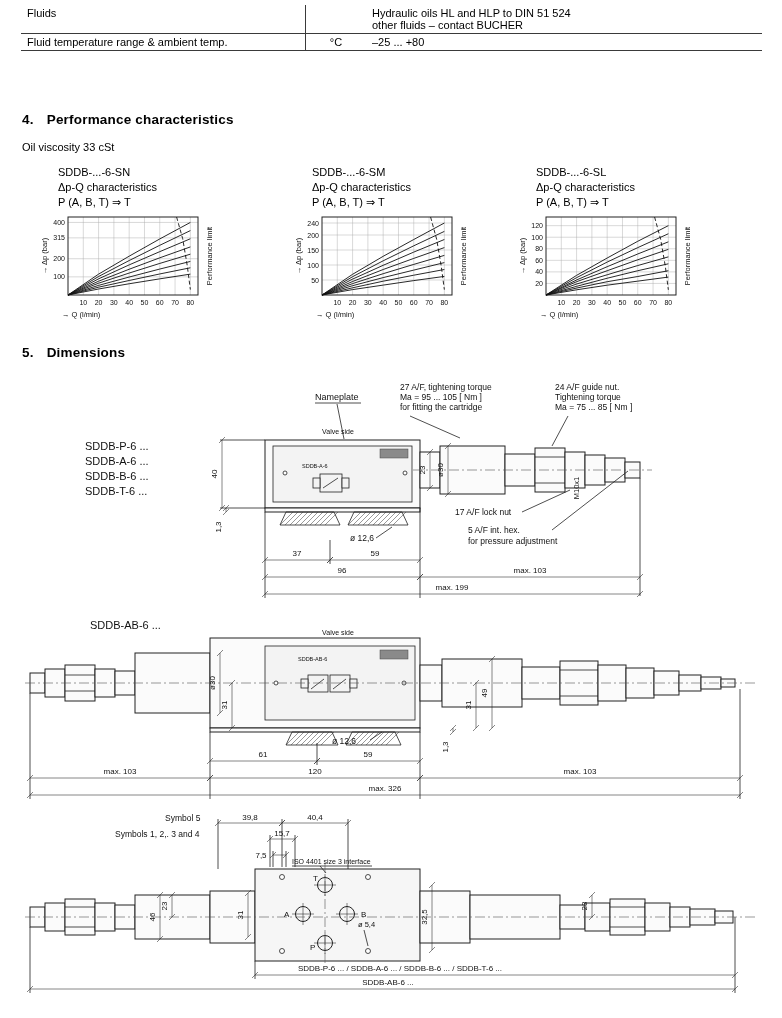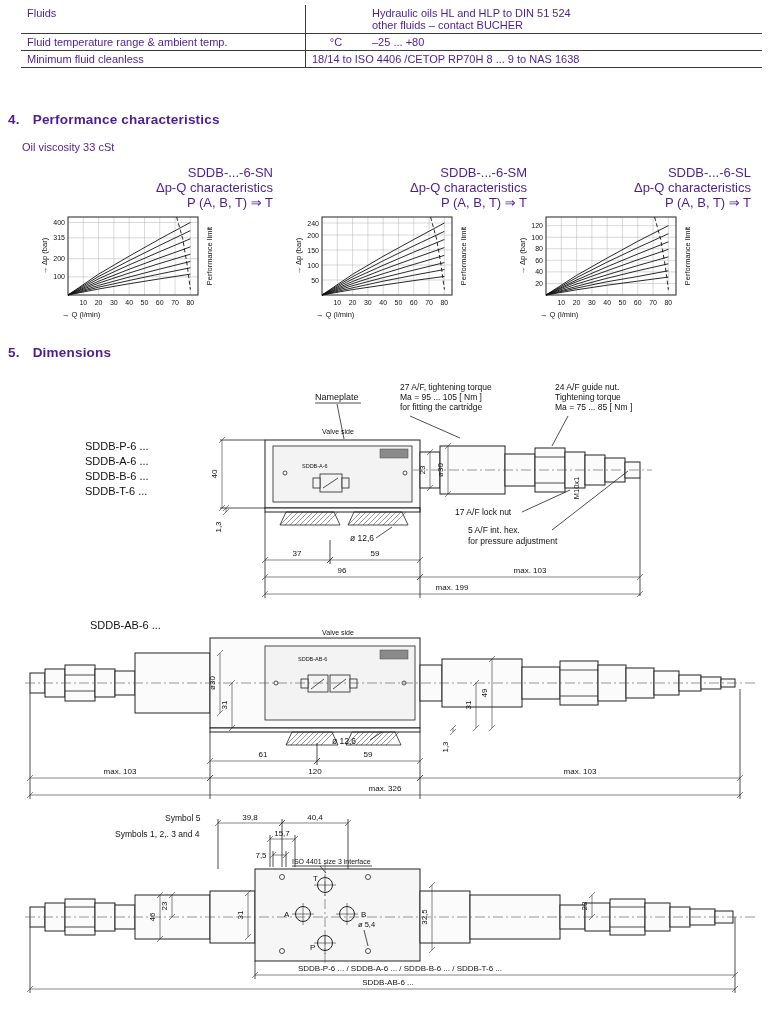--- a/index.html
+++ b/index.html
@@ -1,33 +1,33 @@
 <!DOCTYPE html>
 <html><head>
 <meta charset="utf-8">
 <style>
   html,body{margin:0;padding:0;background:#fff;}
-  .page{position:relative;width:782px;height:1014px;background:#fff;color:#4c1d95;
+  .page{position:relative;width:782px;height:1014px;background:#fff;color:#000000;
         font-family:"Liberation Sans",sans-serif;overflow:hidden;}
   
   table.spec{position:absolute;left:21px;top:5px;width:741px;border-collapse:collapse;font-size:11px;}
   table.spec td{padding:2px 6px;vertical-align:top;border-bottom:1px solid #3a3a3a;}
   td.c1{width:272px;border-right:1px solid #3a3a3a;}
   td.c2{width:48px;text-align:center;}
   td.c3{text-align:left;}
   td.cspan{text-align:left;padding-left:9px;}
   
-  .h4,.h5{position:absolute;left:8px;font-size:13.5px;font-weight:bold;letter-spacing:.2px;}
+  .h4,.h5{position:absolute;left:22px;font-size:13.5px;font-weight:bold;letter-spacing:.2px;}
   .h4{top:112px}.h5{top:345px}
   .h4 .num,.h5 .num{margin-right:13px;}
   .sub{position:absolute;left:22px;top:141px;font-size:11px;}
   
   .charts{position:absolute;top:165px;left:0;width:782px;height:178px;}
   .chart{position:absolute;top:0;width:235px;}
-  .chart .t1{font-size:13px;margin-left:36px;line-height:15px;white-space:nowrap;text-align:right;}
+  .chart .t1{font-size:11px;margin-left:20px;line-height:15px;white-space:nowrap;}
   .chart svg{display:block;margin-top:2px;}
   
   .drawing{position:absolute;}
   svg text{fill:#111;font-family:"Liberation Sans",sans-serif;}
   .p{fill:#fbfbfb;stroke:#222;stroke-width:1;}
   .p2{fill:#f3f3f3;stroke:#222;stroke-width:.8;}
   .fc{fill:#f6f6f6;stroke:#222;stroke-width:1;}
   .lg{fill:#8a8a8a;stroke:#444;stroke-width:.5;}
   .c{fill:#fff;stroke:#222;stroke-width:.8;}
   .pt{fill:#f6f6f6;stroke:#222;stroke-width:1;}
@@ -52,24 +52,20 @@
       <td class="c2"></td>
       <td class="c3">
         <div>Hydraulic oils HL and HLP to DIN 51 524</div>
         <div>other fluids – contact BUCHER</div>
       </td>
     </tr>
     <tr>
       <td class="c1">Fluid temperature range &amp; ambient temp.</td>
       <td class="c2">°C</td>
       <td class="c3">–25 ... +80</td>
-    </tr>
-    <tr>
-      <td class="c1">Minimum fluid cleanless</td>
-      <td class="cspan" colspan="2">18/14 to ISO 4406 /CETOP RP70H 8 ... 9 to NAS 1638</td>
     </tr>
   </tbody>
     </table>
 
   <div class="h4">
     <span class="num">4.</span><span>Performance characteristics</span>
   </div>
   <div class="sub">Oil viscosity 33 cSt</div>
 
   <div class="charts">

